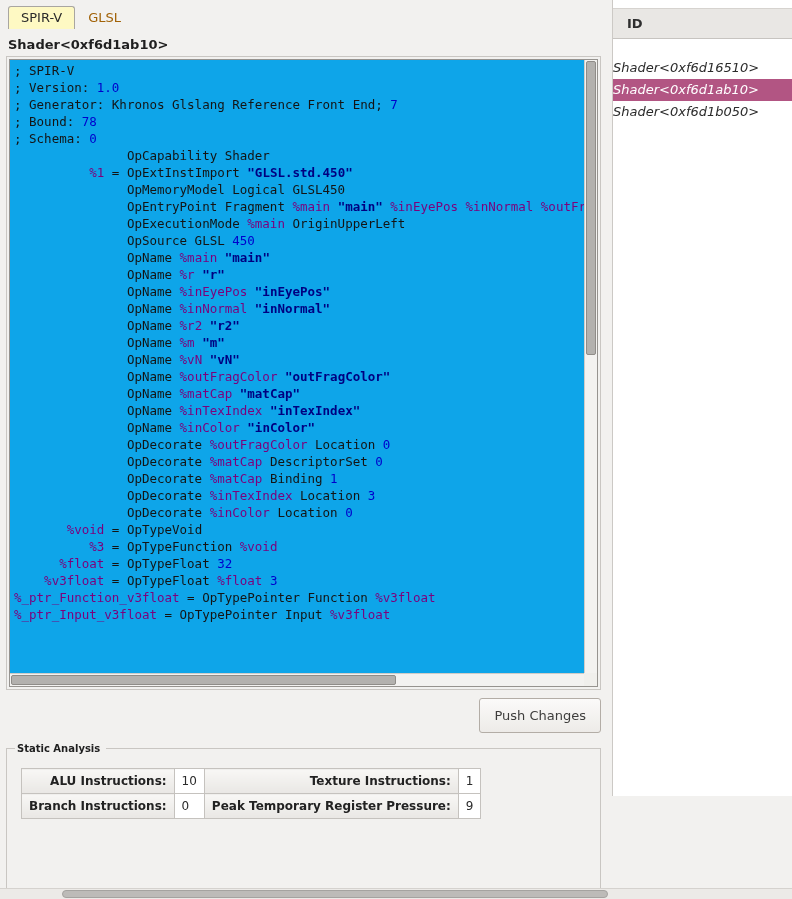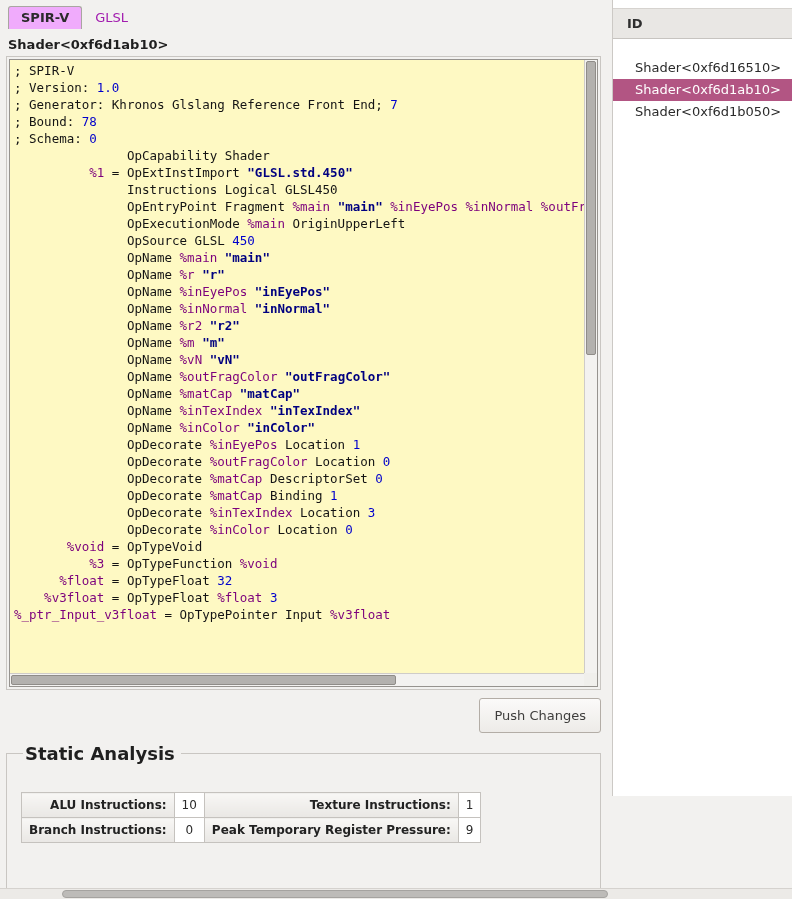--- a/index.html
+++ b/index.html
@@ -10,30 +10,30 @@
     font-family:"DejaVu Sans","Liberation Sans",sans-serif;
     font-size:13px; color:#2b2b2b;
   }
 
   
   #left-pane { position:absolute; left:0; top:0; width:607px; height:888px; padding:6px; }
 
   .tabbar { display:flex; margin-left:2px; }
   .tab { padding:3px 12px 4px 12px; font-size:13px; cursor:default; }
   .tab.active {
-    background:#f0abfc;
+    background:#fef9c3;
     border:1px solid #a9a6a1; border-bottom:none;
-    border-radius:3px 3px 0 0; color:#2b2b2b;font-weight:bold;
-  }
-  .tab.inactive { color:#a21caf; border:1px solid transparent; border-bottom:none; }
+    border-radius:3px 3px 0 0; color:#2b2b2b;
+  }
+  .tab.inactive { color:#a16207; border:1px solid transparent; border-bottom:none; }
 
   .shader-label { margin:8px 0 4px 2px; font-weight:bold; font-size:13px; color:#1f1f1f; }
 
   .editor-frame { border:1px solid #c9c6c2; padding:2px; background:#f2f1ef; }
-  .editor { position:relative; height:628px; border:1px solid #96938f; background:#fef9c3; }
+  .editor { position:relative; height:628px; border:1px solid #96938f; background:#0ea5e9; }
   .code-viewport {
     position:absolute; left:0; top:0; right:13px; bottom:13px;
     overflow:hidden; padding:2px 0 0 4px;
     font-family:"DejaVu Sans Mono","Liberation Mono",monospace;
     font-size:12.5px; line-height:17px; color:#141414;
   }
   .code-line { white-space:pre; height:17px; }
   .tok-p { color:#141414; }
   .tok-n { color:#0000cc; }
   .tok-i { color:#7c017c; }
@@ -56,47 +56,47 @@
     padding:9px 14px;
     background:linear-gradient(#fbfaf9,#edebe8);
     border:1px solid #b3ada6; border-radius:3px;
   }
 
   fieldset.analysis-group {
     margin-top:10px; height:148px;
     border:1px solid #c9c6c2; padding:0 8px;
   }
   fieldset.analysis-group legend {
-    font-weight:bold; font-size:18px; color:#1f1f1f;
-    padding:0 6px 0 2px; margin-left:8px;
-  }
-  table.analysis-table { margin:28px 0 0 6px; border-collapse:collapse; font-size:12px; }
+    font-weight:bold; font-size:10px; color:#1f1f1f;
+    padding:0 6px 0 2px; margin-left:0;
+  }
+  table.analysis-table { margin:14px 0 0 6px; border-collapse:collapse; font-size:12px; }
   table.analysis-table td { border:1px solid #c5c2be; padding:5px 7px; white-space:nowrap; }
   td.cell-label {
     font-weight:bold; text-align:right; color:#222;
     background:linear-gradient(#f8f7f5,#e9e7e4);
   }
-  td.cell-value { background:#ffffff; text-align:center; min-width:16px; }
+  td.cell-value { background:#ffffff; text-align:left; min-width:16px; }
 
   
   #splitter { position:absolute; left:601px; top:0; width:11px; height:888px; }
 
   
   #right-pane {
     position:absolute; left:612px; top:0; width:180px; height:796px;
     background:#ffffff; border-left:1px solid #ccc9c5;
   }
   .id-header {
     margin-top:8px; height:31px; line-height:30px;
     background:#e9e7e4;
     border-top:1px solid #d6d3cf; border-bottom:1px solid #c7c4c0;
     font-weight:bold; font-size:13px; padding-left:14px; color:#2e2e2e;
   }
   .shader-list { padding-top:18px; }
-  .list-item { height:22px; line-height:22px; padding-left:22px; font-size:13px; color:#2b2b2b; }
+  .list-item { height:22px; line-height:22px; font-size:13px; color:#2b2b2b;font-style:italic; }
   .list-item.selected { background:#b25583; color:#ffffff; }
 
   
   #bottom-scrollbar {
     position:absolute; left:0; top:888px; width:792px; height:11px;
     background:#eceae7; border-top:1px solid #d5d2ce;
   }
   #bottom-thumb {
     position:absolute; left:62px; top:1px; width:546px; height:8px;
     background:#bdbbb8; border:1px solid #a5a3a0; border-radius:4px;
@@ -117,45 +117,45 @@
   <div class="editor-frame">
     <div class="editor">
       <div class="code-viewport">
           <div class="code-line"><span class="tok-p">; SPIR-V</span></div>
           <div class="code-line"><span class="tok-p">; Version: </span><span class="tok-n">1.0</span></div>
           <div class="code-line"><span class="tok-p">; Generator: Khronos Glslang Reference Front End; </span><span class="tok-n">7</span></div>
           <div class="code-line"><span class="tok-p">; Bound: </span><span class="tok-n">78</span></div>
           <div class="code-line"><span class="tok-p">; Schema: </span><span class="tok-n">0</span></div>
           <div class="code-line"><span class="tok-p">               OpCapability Shader</span></div>
           <div class="code-line"><span class="tok-p">          </span><span class="tok-i">%1</span><span class="tok-p"> = OpExtInstImport </span><span class="tok-s">"GLSL.std.450"</span></div>
-          <div class="code-line"><span class="tok-p">               Instructions Logical GLSL450</span></div>
+          <div class="code-line"><span class="tok-p">               OpMemoryModel Logical GLSL450</span></div>
           <div class="code-line"><span class="tok-p">               OpEntryPoint Fragment </span><span class="tok-i">%main</span><span class="tok-p"> </span><span class="tok-s">"main"</span><span class="tok-p"> </span><span class="tok-i">%inEyePos</span><span class="tok-p"> </span><span class="tok-i">%inNormal</span><span class="tok-p"> </span><span class="tok-i">%outFragColor</span></div>
           <div class="code-line"><span class="tok-p">               OpExecutionMode </span><span class="tok-i">%main</span><span class="tok-p"> OriginUpperLeft</span></div>
           <div class="code-line"><span class="tok-p">               OpSource GLSL </span><span class="tok-n">450</span></div>
           <div class="code-line"><span class="tok-p">               OpName </span><span class="tok-i">%main</span><span class="tok-p"> </span><span class="tok-s">"main"</span></div>
           <div class="code-line"><span class="tok-p">               OpName </span><span class="tok-i">%r</span><span class="tok-p"> </span><span class="tok-s">"r"</span></div>
           <div class="code-line"><span class="tok-p">               OpName </span><span class="tok-i">%inEyePos</span><span class="tok-p"> </span><span class="tok-s">"inEyePos"</span></div>
           <div class="code-line"><span class="tok-p">               OpName </span><span class="tok-i">%inNormal</span><span class="tok-p"> </span><span class="tok-s">"inNormal"</span></div>
           <div class="code-line"><span class="tok-p">               OpName </span><span class="tok-i">%r2</span><span class="tok-p"> </span><span class="tok-s">"r2"</span></div>
           <div class="code-line"><span class="tok-p">               OpName </span><span class="tok-i">%m</span><span class="tok-p"> </span><span class="tok-s">"m"</span></div>
           <div class="code-line"><span class="tok-p">               OpName </span><span class="tok-i">%vN</span><span class="tok-p"> </span><span class="tok-s">"vN"</span></div>
           <div class="code-line"><span class="tok-p">               OpName </span><span class="tok-i">%outFragColor</span><span class="tok-p"> </span><span class="tok-s">"outFragColor"</span></div>
           <div class="code-line"><span class="tok-p">               OpName </span><span class="tok-i">%matCap</span><span class="tok-p"> </span><span class="tok-s">"matCap"</span></div>
           <div class="code-line"><span class="tok-p">               OpName </span><span class="tok-i">%inTexIndex</span><span class="tok-p"> </span><span class="tok-s">"inTexIndex"</span></div>
           <div class="code-line"><span class="tok-p">               OpName </span><span class="tok-i">%inColor</span><span class="tok-p"> </span><span class="tok-s">"inColor"</span></div>
-          <div class="code-line"><span class="tok-p">               OpDecorate </span><span class="tok-i">%inEyePos</span><span class="tok-p"> Location </span><span class="tok-n">1</span></div>
           <div class="code-line"><span class="tok-p">               OpDecorate </span><span class="tok-i">%outFragColor</span><span class="tok-p"> Location </span><span class="tok-n">0</span></div>
           <div class="code-line"><span class="tok-p">               OpDecorate </span><span class="tok-i">%matCap</span><span class="tok-p"> DescriptorSet </span><span class="tok-n">0</span></div>
           <div class="code-line"><span class="tok-p">               OpDecorate </span><span class="tok-i">%matCap</span><span class="tok-p"> Binding </span><span class="tok-n">1</span></div>
           <div class="code-line"><span class="tok-p">               OpDecorate </span><span class="tok-i">%inTexIndex</span><span class="tok-p"> Location </span><span class="tok-n">3</span></div>
           <div class="code-line"><span class="tok-p">               OpDecorate </span><span class="tok-i">%inColor</span><span class="tok-p"> Location </span><span class="tok-n">0</span></div>
           <div class="code-line"><span class="tok-p">       </span><span class="tok-i">%void</span><span class="tok-p"> = OpTypeVoid</span></div>
           <div class="code-line"><span class="tok-p">          </span><span class="tok-i">%3</span><span class="tok-p"> = OpTypeFunction </span><span class="tok-i">%void</span></div>
           <div class="code-line"><span class="tok-p">      </span><span class="tok-i">%float</span><span class="tok-p"> = OpTypeFloat </span><span class="tok-n">32</span></div>
           <div class="code-line"><span class="tok-p">    </span><span class="tok-i">%v3float</span><span class="tok-p"> = OpTypeFloat </span><span class="tok-i">%float</span><span class="tok-p"> </span><span class="tok-n">3</span></div>
+          <div class="code-line"><span class="tok-i">%_ptr_Function_v3float</span><span class="tok-p"> = OpTypePointer Function </span><span class="tok-i">%v3float</span></div>
           <div class="code-line"><span class="tok-i">%_ptr_Input_v3float</span><span class="tok-p"> = OpTypePointer Input </span><span class="tok-i">%v3float</span></div>
         </div>
       <div class="vscrollbar">
         <div class="vthumb"></div>
       </div>
       <div class="hscrollbar">
         <div class="hthumb"></div>
       </div>
       <div class="sb-corner"></div>
     </div>

